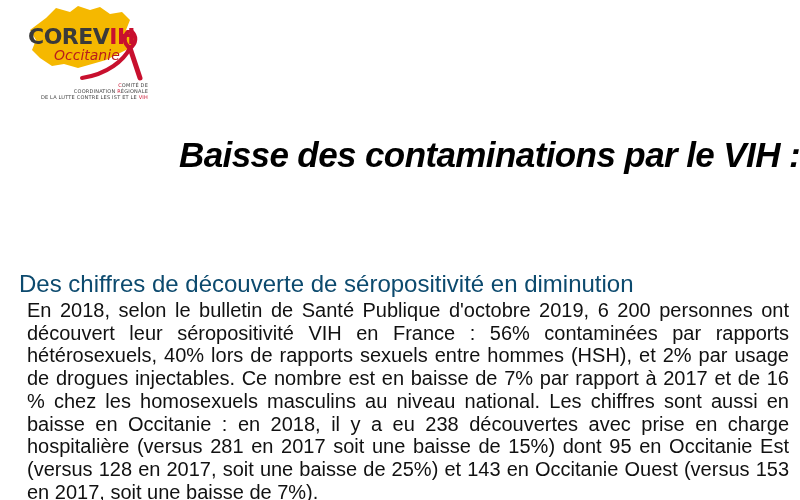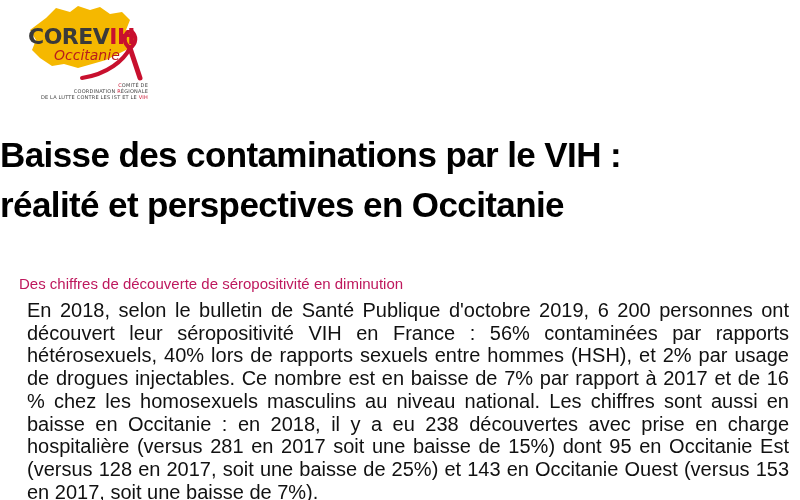--- a/index.html
+++ b/index.html
@@ -66,35 +66,36 @@
       text-transform: uppercase;
       letter-spacing: 0.2px;
     }
     .logo-caption .red { color: #c8102e; }
 
     .title {
       position: absolute;
       left: 0;
       top: 130px;
       width: 800px;
-      text-align: left;
+      text-align: right;
       font-family: "Liberation Sans", sans-serif;
       font-weight: bold;
       font-size: 35px;
       line-height: 50px;
       color: #000000;
       letter-spacing: -0.6px;
+      font-style: italic;
     }
     .section-heading {
       position: absolute;
       left: 19px;
       top: 271px;
       font-family: "Liberation Sans", sans-serif;
-      font-size: 15px;
-      color: #be185d;
+      font-size: 24px;
+      color: #0c4a6e;
       line-height: 26px;
       white-space: nowrap;
     }
     .body-text {
       position: absolute;
       left: 27px;
       top: 299px;
       width: 762px;
       font-family: "Liberation Sans", sans-serif;
       font-size: 20px;
@@ -119,18 +120,17 @@
   </svg>
   <div class="logo-caption">
     <div><span class="red">C</span><span>omité de</span></div>
     <div><span>Coordination </span><span class="red">R</span><span>égionale</span></div>
     <div><span>de la lutte contre les IST et le </span><span class="red">VIH</span></div>
   </div>
 </div>
 
 <div class="title">
   <div>Baisse des contaminations par le VIH :</div>
-  <div>réalité et perspectives en Occitanie</div>
 </div>
 
 <div class="section-heading">Des chiffres de découverte de séropositivité en diminution</div>
 
 <div class="body-text">En 2018, selon le bulletin de Santé Publique d'octobre 2019, 6 200 personnes ont découvert leur séropositivité VIH en France : 56% contaminées par rapports hétérosexuels, 40% lors de rapports sexuels entre hommes (HSH), et 2% par usage de drogues injectables. Ce nombre est en baisse de 7% par rapport à 2017 et de 16 % chez les homosexuels masculins au niveau national. Les chiffres sont aussi en baisse en Occitanie : en 2018, il y a eu 238 découvertes avec prise en charge hospitalière (versus 281 en 2017 soit une baisse de 15%) dont 95 en Occitanie Est (versus 128 en 2017, soit une baisse de 25%) et 143 en Occitanie Ouest (versus 153 en 2017, soit une baisse de 7%).</div>
 
 </body></html>

